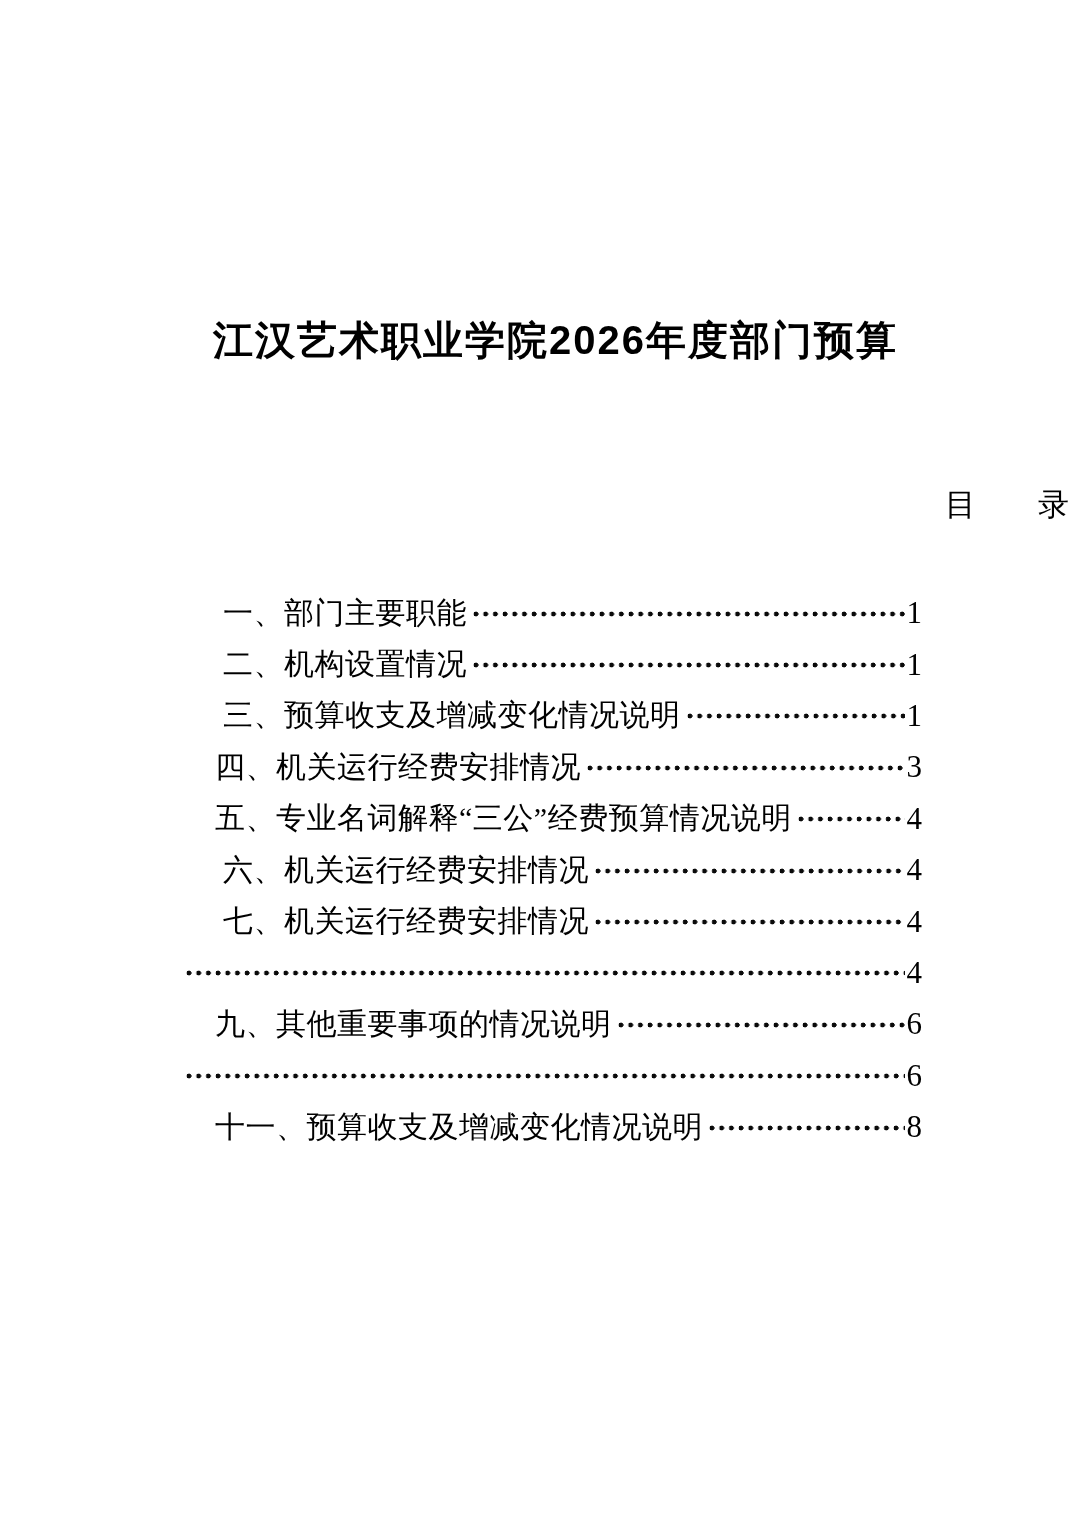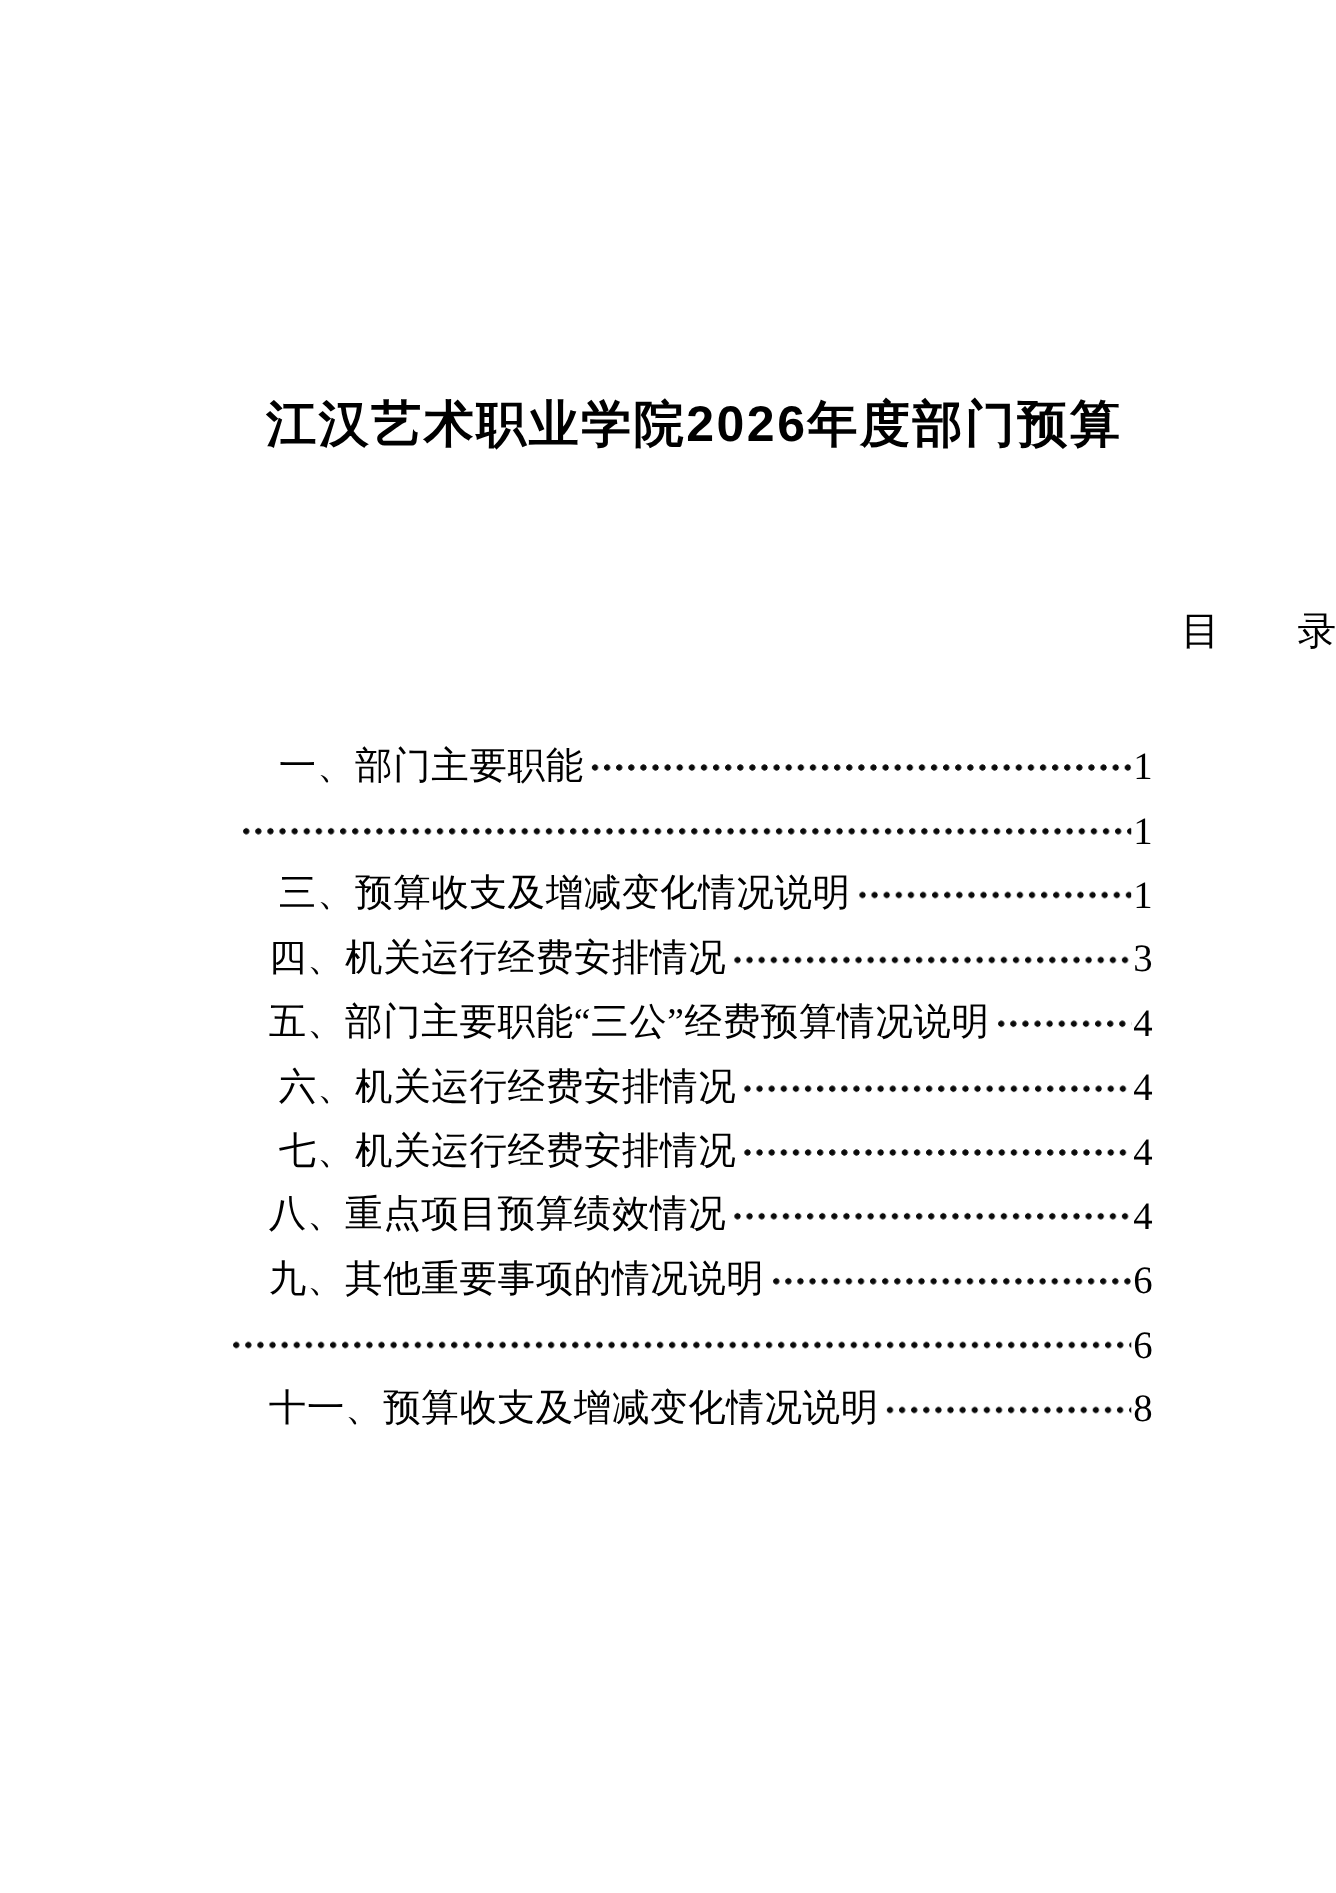--- a/index.html
+++ b/index.html
@@ -92,56 +92,56 @@
   <div class="toc-heading">目　　录</div>
 
   <div class="toc-list">
   <div class="toc-row indent">
     <span class="toc-label">一、部门主要职能</span>
     <span class="toc-leader"></span>
     <span class="toc-page">1</span>
   </div>
 
   <div class="toc-row indent">
+    <span class="toc-label">二、机构设置情况</span>
     <span class="toc-leader"></span>
     <span class="toc-page">1</span>
   </div>
 
   <div class="toc-row indent">
     <span class="toc-label">三、预算收支及增减变化情况说明</span>
     <span class="toc-leader"></span>
     <span class="toc-page">1</span>
   </div>
 
   <div class="toc-row">
     <span class="toc-label">四、机关运行经费安排情况</span>
     <span class="toc-leader"></span>
     <span class="toc-page">3</span>
   </div>
 
   <div class="toc-row">
-    <span class="toc-label">五、部门主要职能“三公”经费预算情况说明</span>
+    <span class="toc-label">五、专业名词解释“三公”经费预算情况说明</span>
     <span class="toc-leader"></span>
     <span class="toc-page">4</span>
   </div>
 
   <div class="toc-row indent">
     <span class="toc-label">六、机关运行经费安排情况</span>
     <span class="toc-leader"></span>
     <span class="toc-page">4</span>
   </div>
 
   <div class="toc-row indent">
     <span class="toc-label">七、机关运行经费安排情况</span>
     <span class="toc-leader"></span>
     <span class="toc-page">4</span>
   </div>
 
   <div class="toc-row">
-    <span class="toc-label">八、重点项目预算绩效情况</span>
     <span class="toc-leader"></span>
     <span class="toc-page">4</span>
   </div>
 
   <div class="toc-row">
     <span class="toc-label">九、其他重要事项的情况说明</span>
     <span class="toc-leader"></span>
     <span class="toc-page">6</span>
   </div>
 

